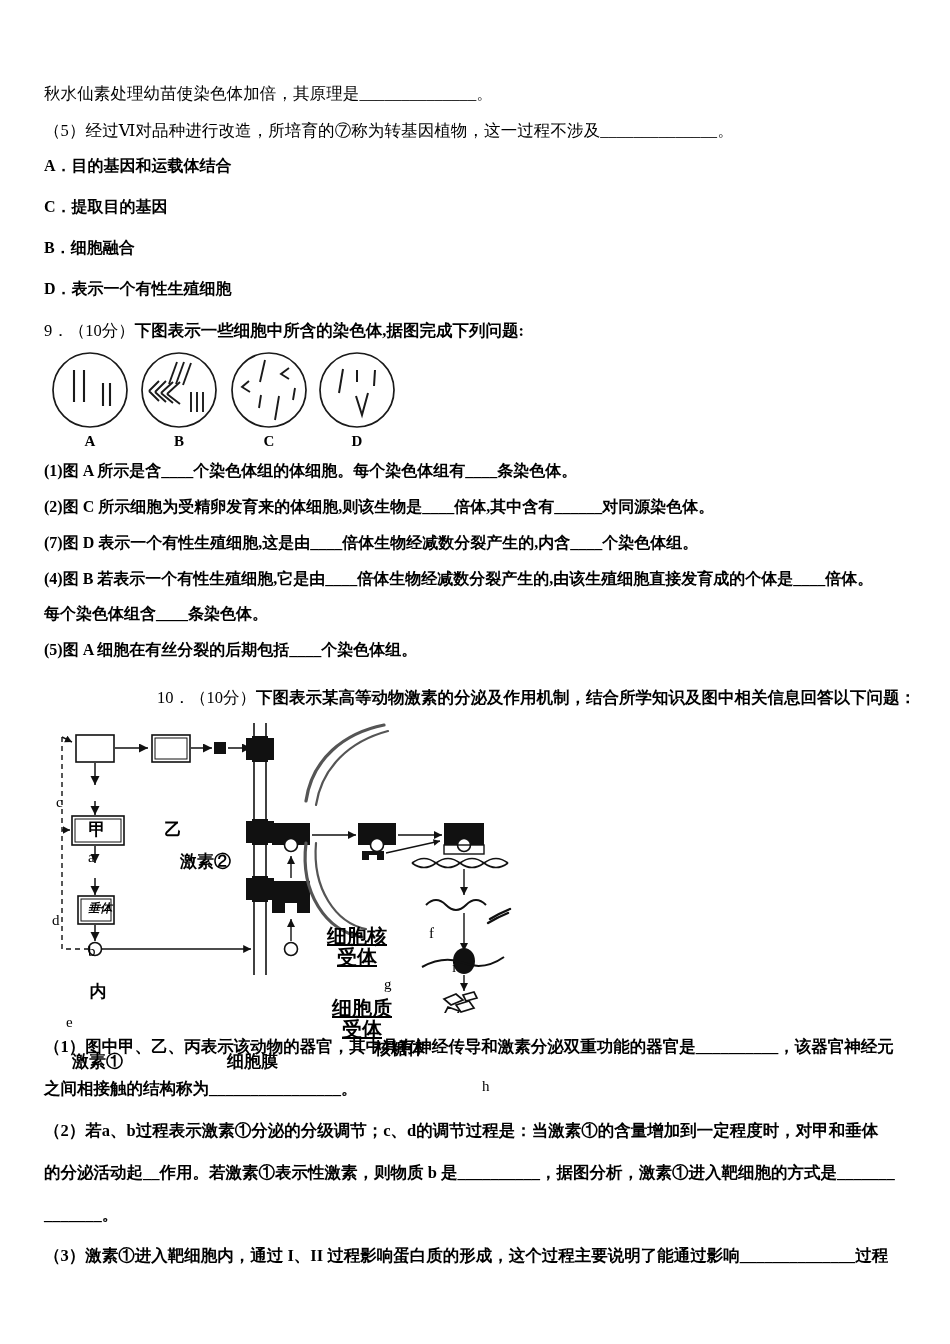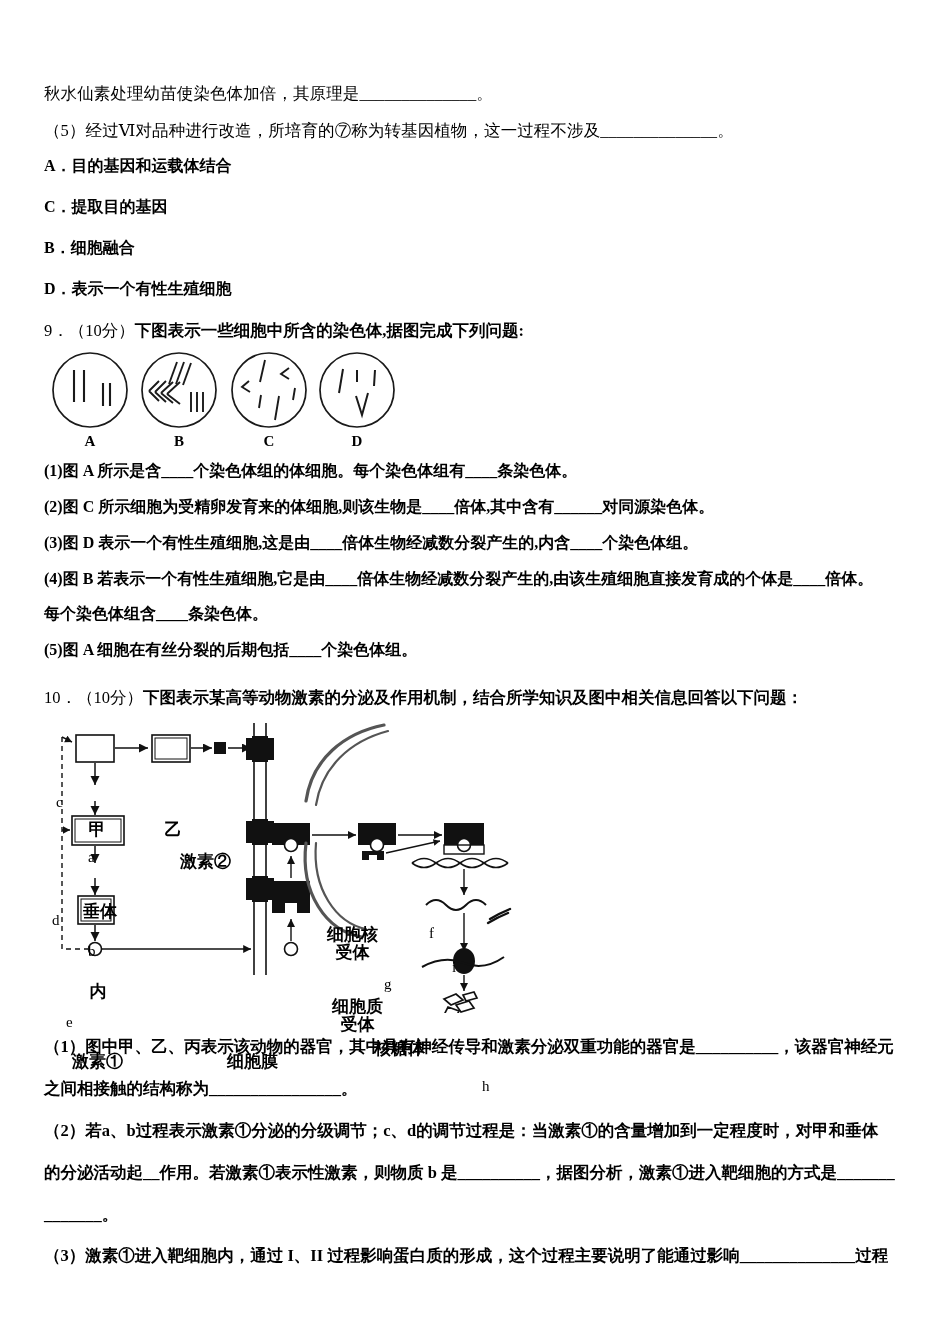--- a/index.html
+++ b/index.html
@@ -94,21 +94,21 @@
 
   .dlabel {
     position: absolute;
     font-family: "Liberation Sans", sans-serif;
     font-weight: bold;
     color: #000;
     white-space: nowrap;
     line-height: 1.05;
   }
   .dlabel.cn { font-size: 17px; }
-  .dlabel.cn2 { font-size: 17px; text-align: center; }
+  .dlabel.cn2 { font-size: 20px; text-align: center; text-decoration: underline; }
   .dlabel.lat {
     font-family: "Liberation Serif", serif;
     font-weight: normal;
     font-size: 15px;
   }
   .boxlabel {
     position: absolute;
     font-family: "Liberation Sans", sans-serif;
     font-weight: bold;
     font-size: 17px;
@@ -187,26 +187,26 @@
           <line x1="60" y1="22" x2="59" y2="38" stroke="#1a1a1a" stroke-width="2"></line>
           <path d="M41 48 L47 67 L53 45" fill="none" stroke="#1a1a1a" stroke-width="2"></path>
         </svg>
         <div class="celllabel">D</div>
       </div>
 
     </div>
 
     <p class="sub">(1)图 A 所示是含____个染色体组的体细胞。每个染色体组有____条染色体。</p>
     <p class="sub">(2)图 C 所示细胞为受精卵发育来的体细胞,则该生物是____倍体,其中含有______对同源染色体。</p>
-    <p class="sub">(3)图 D 表示一个有性生殖细胞,这是由____倍体生物经减数分裂产生的,内含____个染色体组。</p>
+    <p class="sub">(7)图 D 表示一个有性生殖细胞,这是由____倍体生物经减数分裂产生的,内含____个染色体组。</p>
     <p class="sub">(4)图 B 若表示一个有性生殖细胞,它是由____倍体生物经减数分裂产生的,由该生殖细胞直接发育成的个体是____倍体。</p>
     <p class="sub">每个染色体组含____条染色体。</p>
     <p class="sub">(5)图 A 细胞在有丝分裂的后期包括____个染色体组。</p>
 
-    <p class="qhead" style="margin-top:24px;">
+    <p class="qhead" style="margin-top:24px;text-align:right;">
       <span class="qnum">10．</span><span class="qnum">（10分）</span><span class="qbody">下图表示某高等动物激素的分泌及作用机制，结合所学知识及图中相关信息回答以下问题：</span>
     </p>
 
     <div class="diagram">
       <svg width="500" height="290" viewBox="0 0 500 290">
         <defs>
           <marker id="ah" markerWidth="7" markerHeight="7" refX="6" refY="3" orient="auto">
             <path d="M0,0 L6,3 L0,6 z" fill="#111"></path>
           </marker>
           <marker id="ahs" markerWidth="6" markerHeight="6" refX="5" refY="2.6" orient="auto">
@@ -305,21 +305,21 @@
         <g fill="none" stroke="#111" stroke-width="1.7">
           <path d="M400 276 l12 -5 l7 6 l-12 5 z"></path>
           <path d="M412 282 l13 -4 l5 7 l-13 4 z"></path>
           <path d="M404 284 l11 4 l-3 6 l-11 -4 z"></path>
           <path d="M419 272 l11 -3 l3 6 l-11 3 z"></path>
         </g>
       </svg>
 
       <div class="boxlabel" style="left:34px; top:95px; width:38px;">甲</div>
       <div class="boxlabel" style="left:110px; top:95px; width:38px;">乙</div>
-      <div class="boxlabel" style="left:30px; top:177px; width:52px; font-size:17px;">垂体</div>
+      <div class="boxlabel" style="left:30px; top:177px; width:52px; font-size:12px;font-style:italic;">垂体</div>
       <div class="boxlabel" style="left:36px; top:257px; width:36px;">内</div>
 
       <div class="dlabel lat" style="left:44px; top:127px;">a</div>
       <div class="dlabel lat" style="left:44px; top:221px;">b</div>
       <div class="dlabel lat" style="left:12px; top:72px;">c</div>
       <div class="dlabel lat" style="left:8px; top:190px;">d</div>
       <div class="dlabel lat" style="left:22px; top:292px;">e</div>
       <div class="dlabel lat" style="left:385px; top:203px;">f</div>
       <div class="dlabel lat" style="left:408px; top:237px;">i</div>
       <div class="dlabel lat" style="left:340px; top:254px;">g</div>

